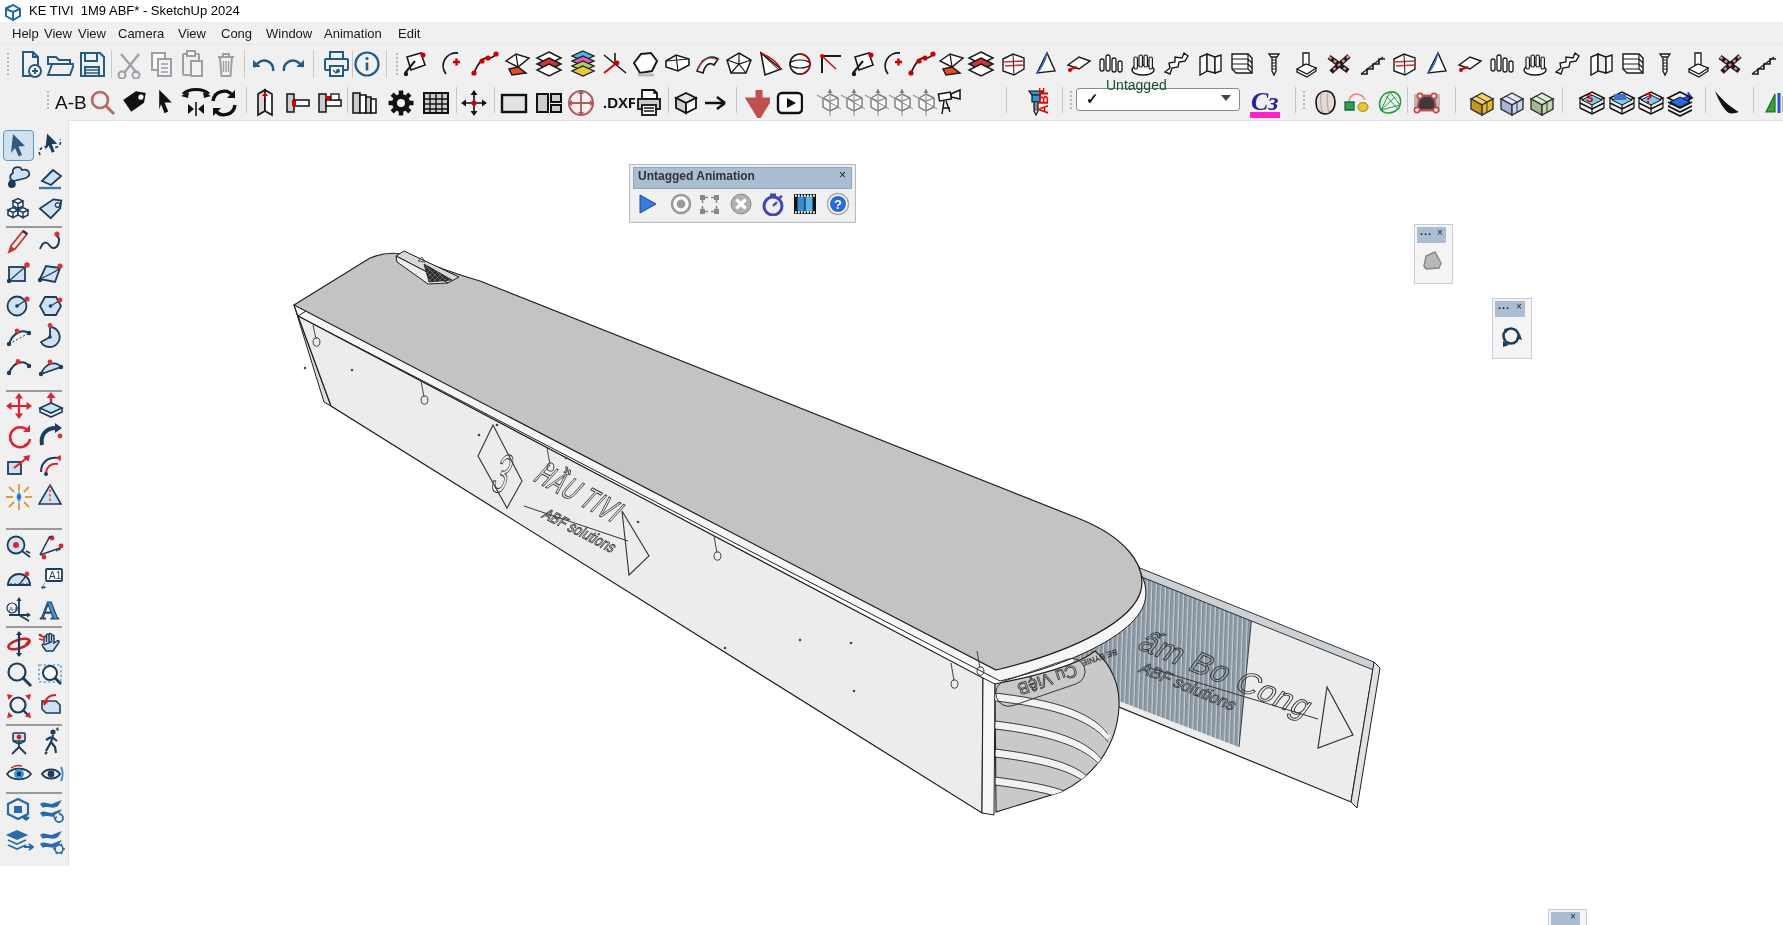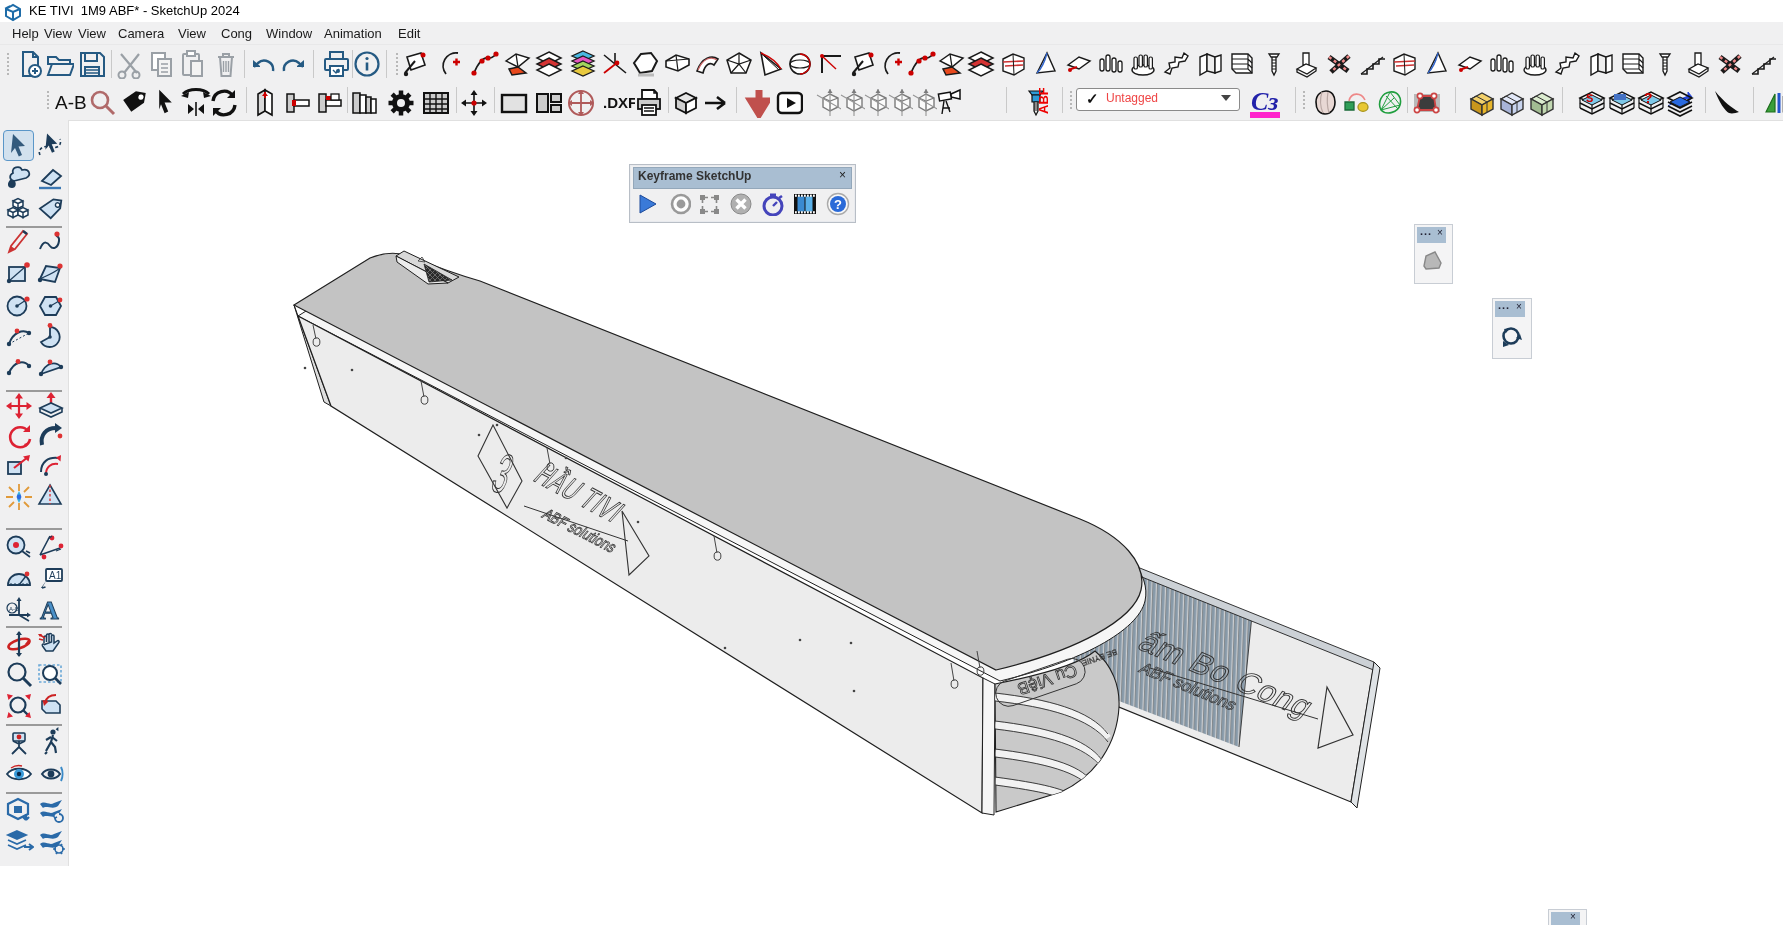--- a/index.html
+++ b/index.html
@@ -573,21 +573,21 @@
     <div class="sep2" style="left:1407px;top:87px"></div>
     <div class="sep2" style="left:1455px;top:87px"></div>
     <div class="sep2" style="left:1562px;top:87px"></div>
     <div class="sep2" style="left:1705px;top:87px"></div>
     <div class="sep2" style="left:1753px;top:87px"></div>
     <div class="grip" style="left:46px;top:90px;height:20px"></div>
     <div class="grip" style="left:1069px;top:90px;height:20px"></div>
     <div class="grip" style="left:1302px;top:90px;height:20px"></div>
     <div class="abs" style="left:1076px;top:88px;width:162px;height:21px;background:#fff;border:1px solid #8a8a8a;border-radius:3px;"></div>
     <div class="abs" style="left:1086px;top:90px;font-size:15px;color:#111;font-weight:bold">✓</div>
-    <div class="abs" style="left:1106px;top:91px;font-size:12px;color:#ef4444">Untagged</div>
+    <div class="abs" style="left:1106px;top:77px;font-size:14px;color:#14532d">Untagged</div>
     <div class="abs" style="left:1221px;top:95px;width:0;height:0;border-left:5px solid transparent;border-right:5px solid transparent;border-top:6px solid #444;"></div>
     <div class="abs" id="leftbar"></div>
     <div class="abs" style="left:4px;top:131px"><svg width="30" height="30" viewBox="0 0 30 30" style="">
         <path d="M9 3 L21 15 L14.5 15.5 L18 24 L14.8 25.5 L11 17 L7 22 Z" fill="#1d3c59"></path>
       </svg></div>
     <div class="abs" style="left:36px;top:131px"><svg width="30" height="30" viewBox="0 0 30 30" style="">
         <path d="M10 3 L22 15 L15.5 15.5 L19 24 L15.8 25.5 L12 17 L8 22 Z" fill="#1d3c59" transform="scale(0.85) translate(3,0)"></path>
         <path d="M4 24 C 1 18 8 14 14 16 C 22 18 26 14 24 8" fill="none" stroke="#1d3c59" stroke-width="1.6" stroke-dasharray="3 2.4"></path>
       </svg></div>
     <div class="abs" style="left:4px;top:163px"><svg width="30" height="30" viewBox="0 0 30 30" style="">
@@ -930,21 +930,21 @@
         <circle cx="851" cy="643" r="1.3" fill="#444"></circle>
         <circle cx="854" cy="691" r="1.3" fill="#444"></circle>
         <circle cx="352" cy="370" r="1.3" fill="#444"></circle>
         <circle cx="305" cy="368" r="1.3" fill="#444"></circle>
         <circle cx="566" cy="458" r="1.3" fill="#444"></circle>
         <circle cx="479" cy="435" r="1.3" fill="#444"></circle>
         <circle cx="800" cy="640" r="1.3" fill="#444"></circle>
       </svg></div>
     <div class="abs" style="left:629px;top:164px;width:225px;height:57px;background:#f0f0f1;border:1px solid #b8bec6;box-shadow:0 0 0 1px #e8eaee inset;"></div>
     <div class="abs" style="left:633px;top:167px;width:217px;height:20px;background:#a9bed2;border:1px solid #93a7ba;"></div>
-    <div class="abs" style="left:638px;top:169px;font-size:12px;font-weight:bold;color:#333">Keyframe SketchUp</div>
+    <div class="abs" style="left:638px;top:169px;font-size:12px;font-weight:bold;color:#333">Untagged Animation</div>
     <div class="abs" style="left:839px;top:168px;font-size:12px;color:#222">×</div>
     <div class="abs" style="left:636px;top:192px"><svg width="24" height="24" viewBox="0 0 24 24" style="">
         <path d="M4 3 L20 12 L4 21 Z" fill="#3a7ad8" stroke="#1c4a9a" stroke-width="1"></path>
       </svg></div>
     <div class="abs" style="left:667px;top:192px"><svg width="24" height="24" viewBox="0 0 24 24" style="">
         <circle cx="14" cy="12" r="9" fill="#fdfdfd" stroke="#999" stroke-width="2.6"></circle>
         <circle cx="14" cy="12" r="4.4" fill="#9a9a9a"></circle>
       </svg></div>
     <div class="abs" style="left:697px;top:192px"><svg width="24" height="24" viewBox="0 0 24 24" style="">
         <g fill="#888">

